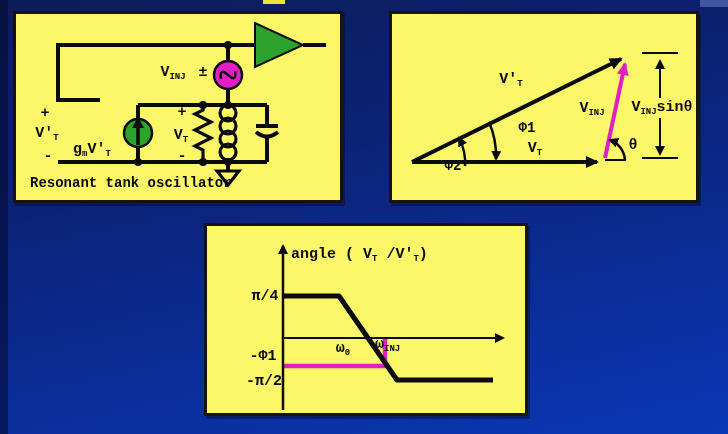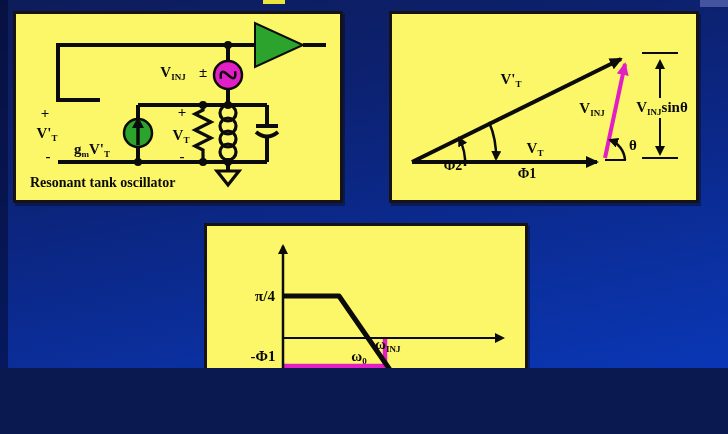--- a/index.html
+++ b/index.html
@@ -1,19 +1,19 @@
 <!DOCTYPE html>
 <html><head>
 <meta charset="utf-8">
 <style>
   html,body{margin:0;padding:0;background:#0a1a50;}
   #slide{
-    position:relative;width:728px;height:368px;overflow:hidden;
+    position:relative;width:728px;height:434px;overflow:hidden;
     background:linear-gradient(168deg,#0d1c5a 0%,#0c2170 30%,#0b2a8e 60%,#0a37b6 100%);
-    font-family:Liberation Serif, serif;
+    font-family:Liberation Mono, monospace;
   }
   .edge-left{position:absolute;left:0;top:0;width:8px;height:434px;background:rgba(4,9,45,.55);}
   .frag-title{position:absolute;left:263px;top:0;width:22px;height:4px;background:#ece43a;}
   .frag-corner{position:absolute;left:700px;top:0;width:28px;height:7px;background:#44549f;}
   .panel{
     position:absolute;background:#fbf768;border:3px solid #161310;box-sizing:border-box;
     box-shadow:2px 3px 0 rgba(4,8,40,.45);
   }
   #panel1{left:13px;top:11px;width:330px;height:192px;}
   #panel2{left:389px;top:11px;width:310px;height:192px;}
@@ -121,21 +121,21 @@
 
       <path d="M213,146 H234" stroke="#0b0b0b" stroke-width="2"></path>
       <path d="M233,146 A23,23 0 0 0 218,126" fill="none" stroke="#0b0b0b" stroke-width="2.5" marker-end="url(#aS2)"></path>
 
       <path d="M250,39 H286" stroke="#0b0b0b" stroke-width="2"></path>
       <path d="M250,144 H286" stroke="#0b0b0b" stroke-width="2"></path>
       <line x1="268" y1="84" x2="268" y2="47" stroke="#0b0b0b" stroke-width="2" marker-end="url(#aS2)"></line>
       <line x1="268" y1="104" x2="268" y2="140" stroke="#0b0b0b" stroke-width="2" marker-end="url(#aS2)"></line>
     </svg>
     <span class="lbl" style="left:119px;top:66px;"><span>V'</span><span class="sub">T</span></span>
-    <span class="lbl small" style="left:135px;top:114px;margin-top:46px;">Φ1</span>
+    <span class="lbl small" style="left:135px;top:114px;">Φ1</span>
     <span class="lbl small" style="left:61px;top:152px;">Φ2</span>
     <span class="lbl" style="left:143px;top:135px;"><span>V</span><span class="sub">T</span></span>
     <span class="lbl" style="left:200px;top:95px;"><span>V</span><span class="sub">INJ</span></span>
     <span class="lbl" style="left:270px;top:94px;"><span>V</span><span class="sub">INJ</span><span>sinθ</span></span>
     <span class="lbl" style="left:241px;top:131px;">θ</span>
   </div>
 
   <div id="panel3" class="panel">
     <svg width="318" height="187" viewBox="0 0 318 187">
       <defs>
@@ -145,19 +145,20 @@
       </defs>
 
       <path d="M77,140 H178" stroke-width="4.5" stroke="#e21fc4"></path>
       <path d="M178,113 V142" stroke-width="4.5" stroke="#e21fc4"></path>
 
       <line x1="76" y1="184" x2="76" y2="20" stroke="#0b0b0b" stroke-width="2.5" marker-end="url(#aS3)"></line>
       <line x1="76" y1="112" x2="296" y2="112" stroke="#0b0b0b" stroke-width="1.8" marker-end="url(#aS3)"></line>
 
       <polyline points="76,70 132,70 190,154 286,154" fill="none" stroke="#0b0b0b" stroke-width="5" stroke-linejoin="round"></polyline>
     </svg>
+    <span class="lbl lbl-left cap" style="left:84px;top:29px;"><span>angle ( V</span><span class="sub">T</span><span> /V'</span><span class="sub">T</span><span>)</span></span>
     <span class="lbl" style="left:58px;top:70px;">π/4</span>
     <span class="lbl" style="left:56px;top:130px;">-Φ1</span>
     <span class="lbl" style="left:57px;top:155px;">-π/2</span>
-    <span class="lbl" style="left:152px;top:123px;margin-top:8px;"><span>ω</span><span class="sub">0</span></span>
+    <span class="lbl" style="left:136px;top:123px;"><span>ω</span><span class="sub">0</span></span>
     <span class="lbl lbl-left" style="left:168px;top:99px;margin-top:20px;"><span>ω</span><span class="sub">INJ</span></span>
   </div>
 </div>
 
 </body></html>

